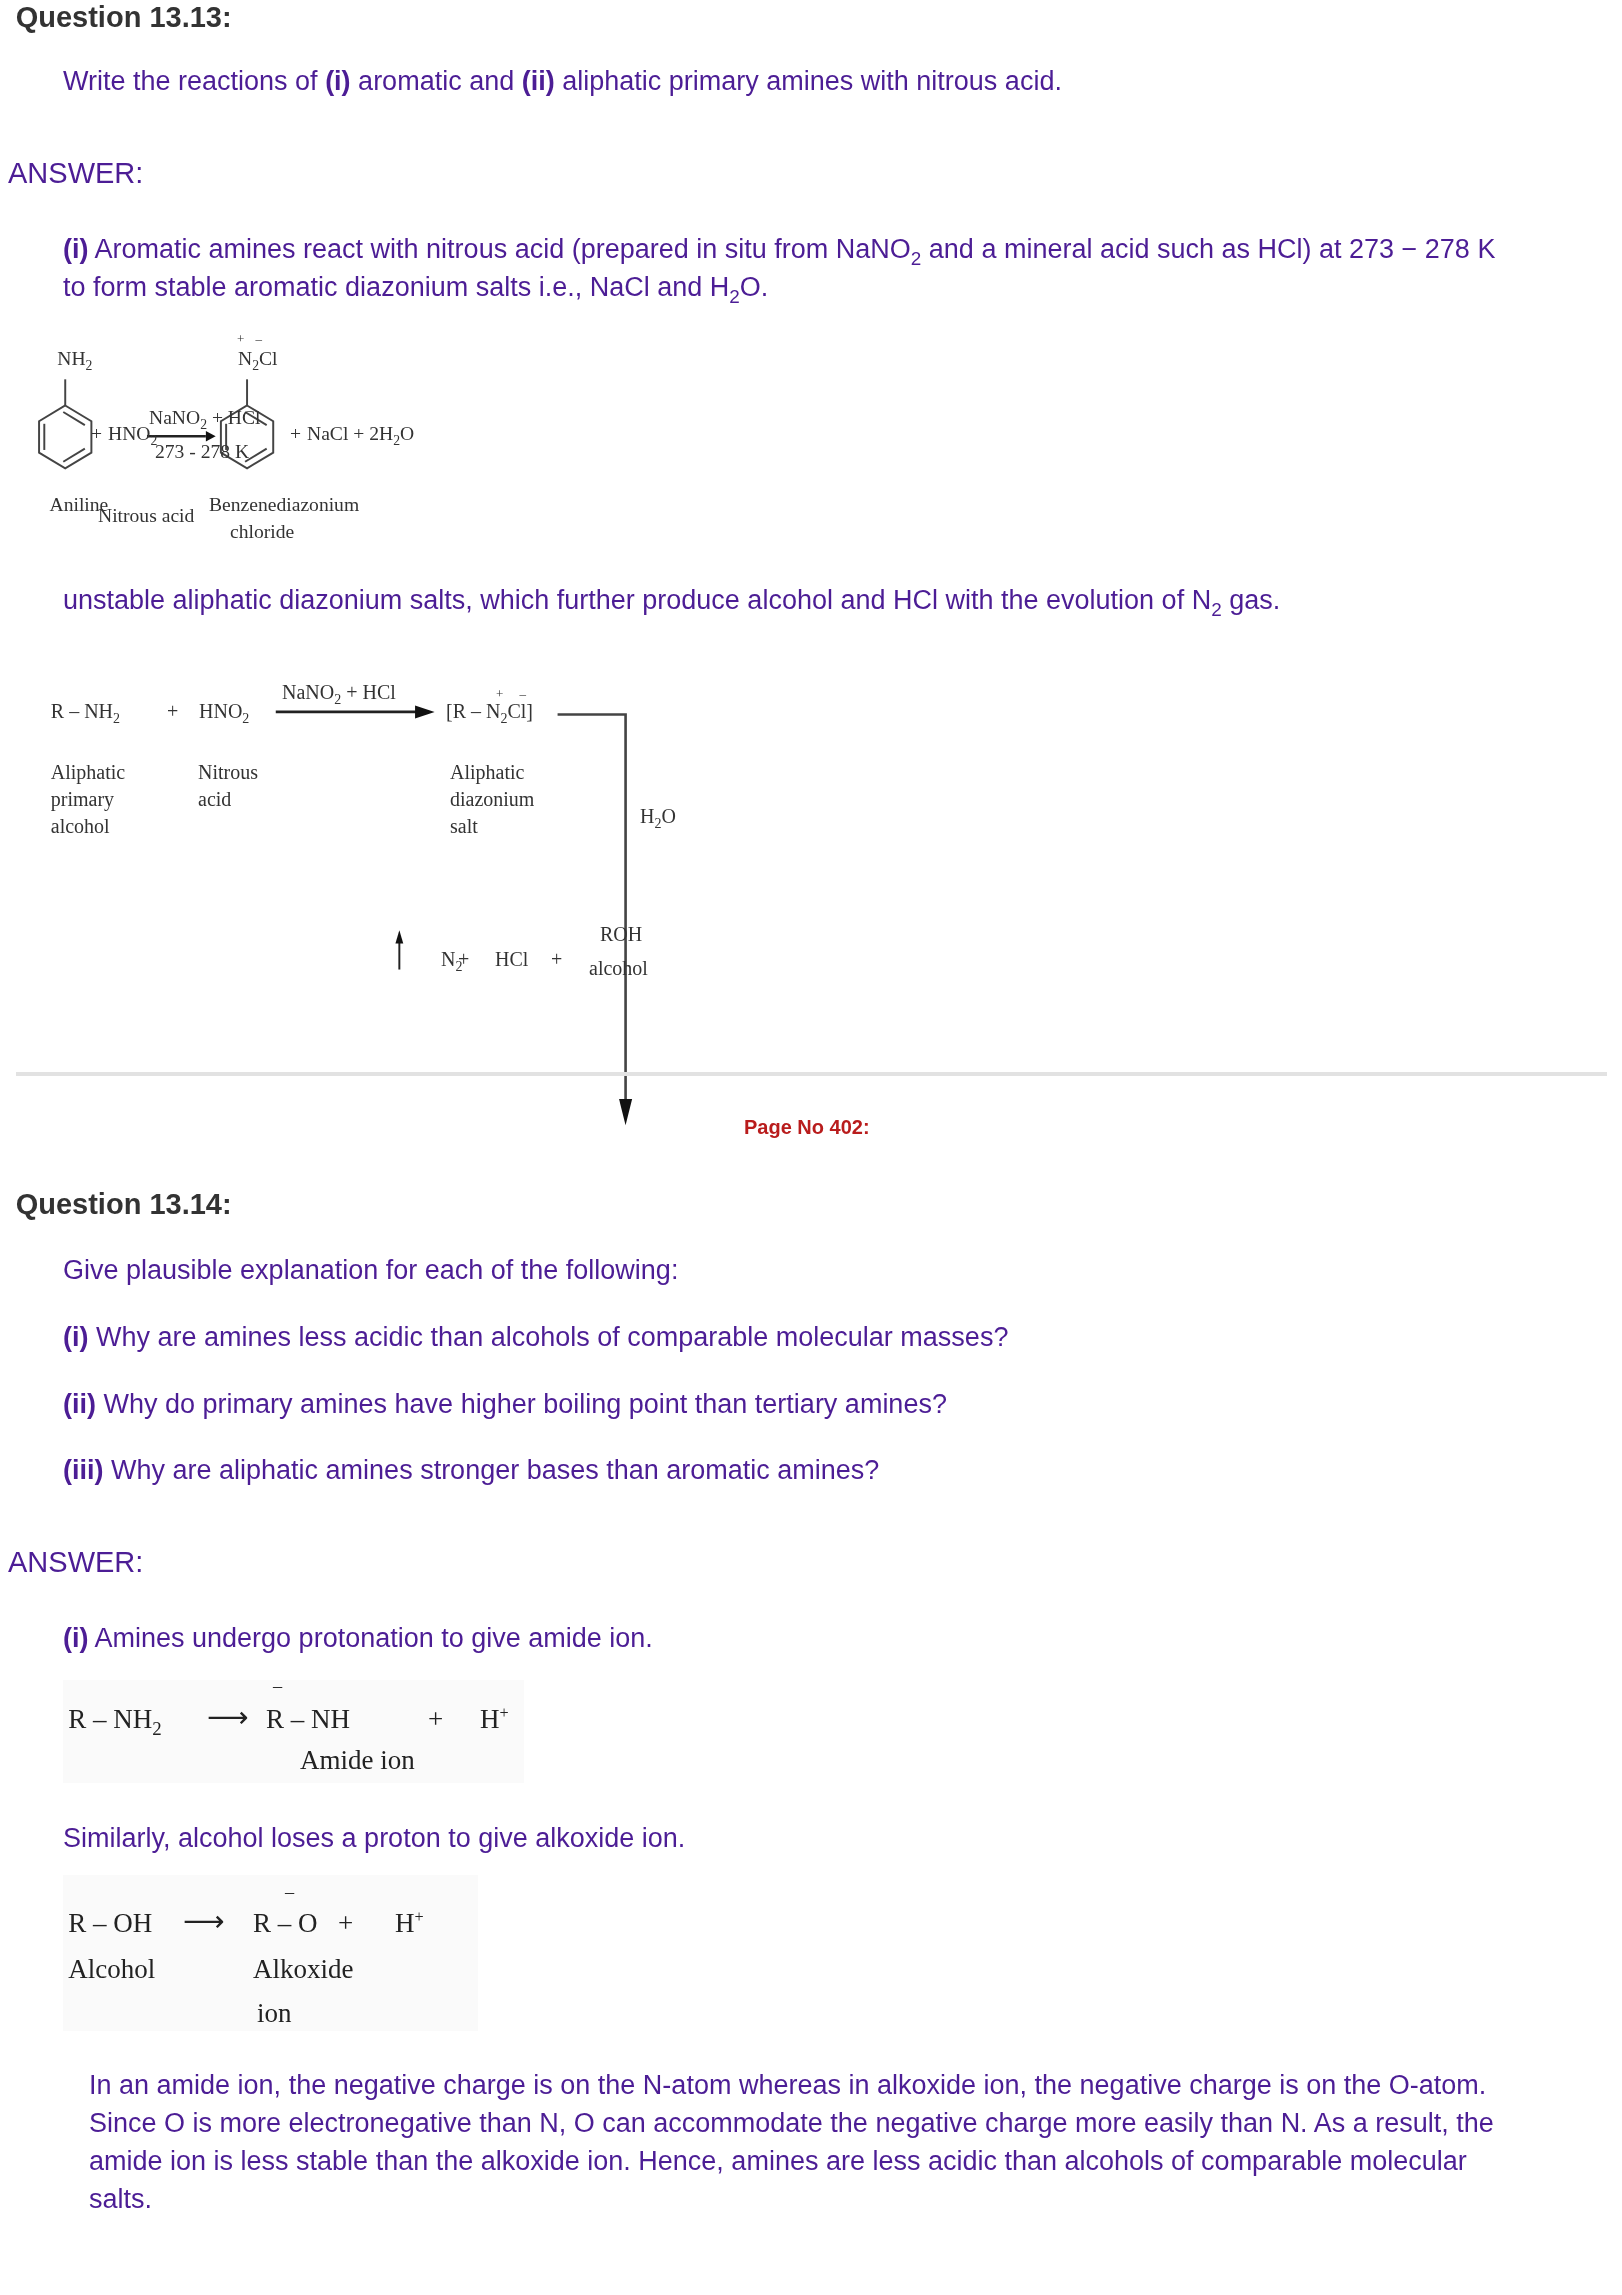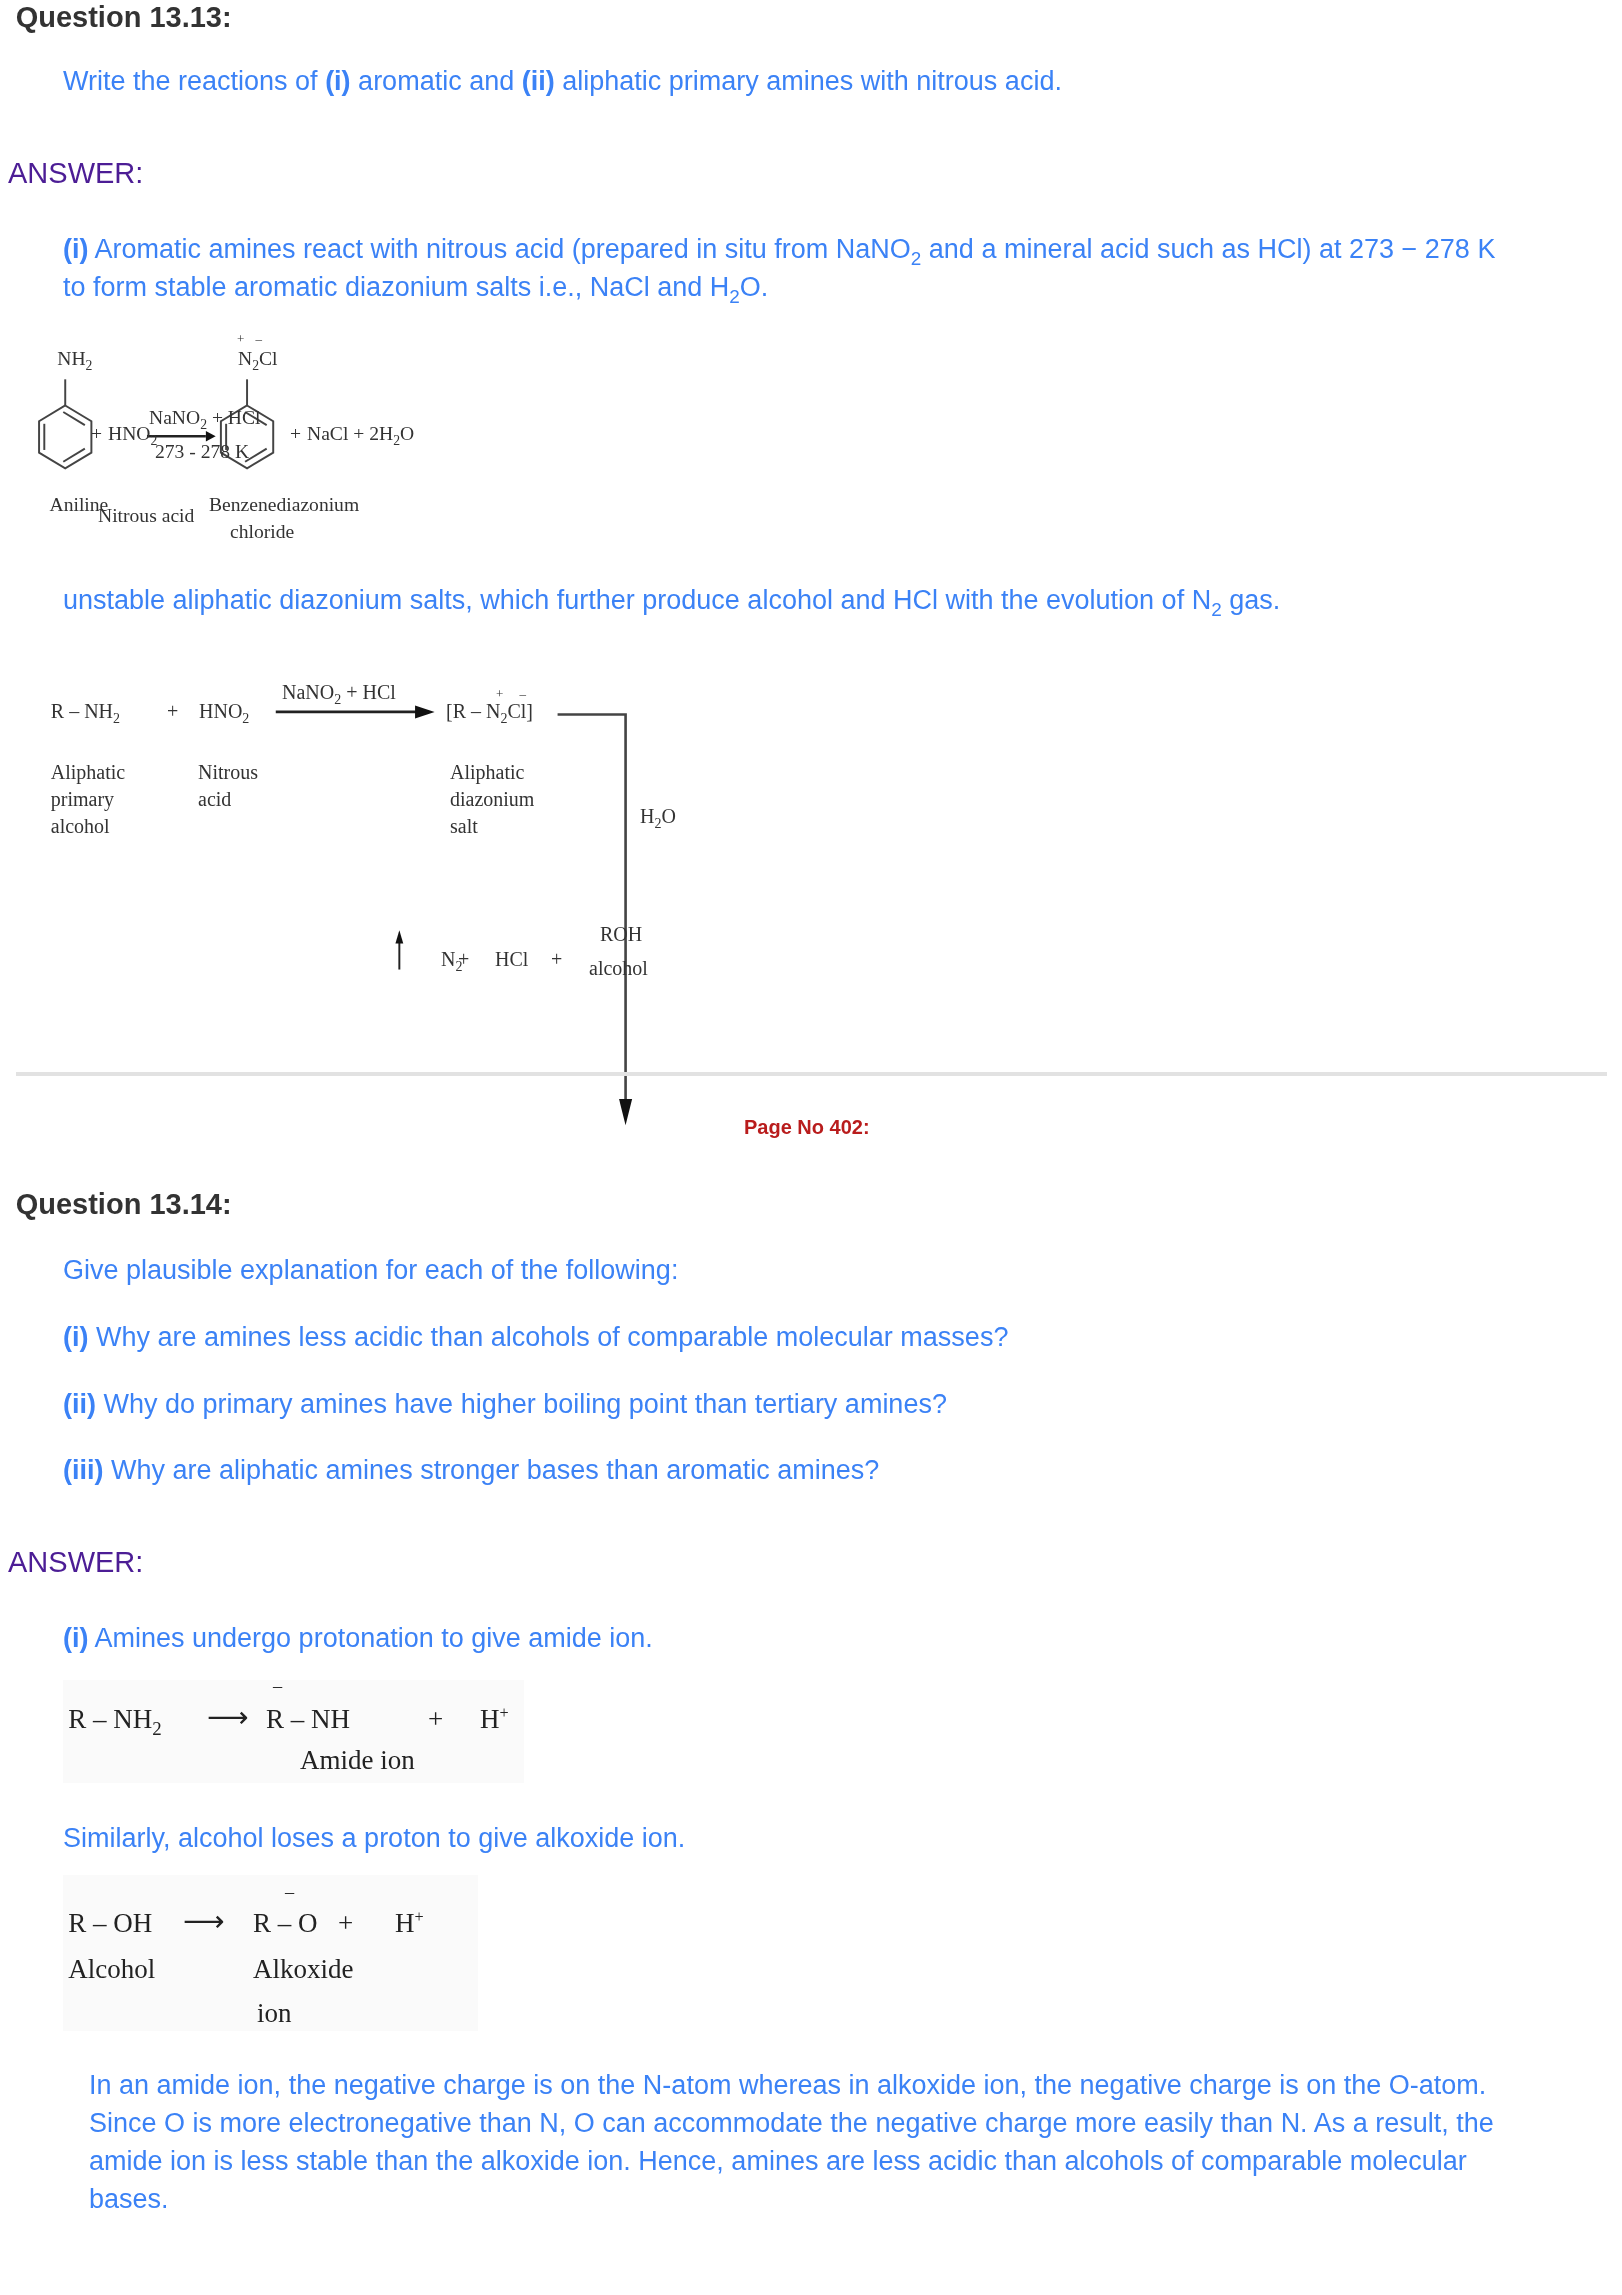--- a/index.html
+++ b/index.html
@@ -1,21 +1,21 @@
 <!DOCTYPE html>
 <html style="font-size:10.5px"><head>
 <meta charset="utf-8">
 <style>
   html, body { margin: 0; padding: 0; background: #ffffff; }
   body { width: 1622px; height: 2295px; position: relative; overflow: hidden;
          font-family: "Liberation Sans", sans-serif; color: #000; }
   .abs { position: absolute; }
   .qtitle { font-weight: bold; font-size: 29px; color: #333333; left: 15.7px; }
   .answer { font-weight: normal; font-size: 29px; color: #4c1d95; left: 8px; }
-  .para { left: 63px; font-size: 27px; line-height: 38px; color: #3b82f6; white-space: nowrap; }
+  .para { left: 63px; font-size: 27px; line-height: 38px; color: #4c1d95; white-space: nowrap; }
   .para b { font-weight: bold; }
   .para sub { font-size: 70%; vertical-align: -0.35em; line-height: 0; }
   .diag { position: absolute; }
   .diag svg { position: absolute; left: 0; top: 0; overflow: visible; }
   .lbl { position: absolute; font-family: "Liberation Serif", serif; color: #333; white-space: nowrap; }
   .lbl sub { font-size: 70%; vertical-align: -0.35em; line-height: 0; }
   .lbl sup { font-size: 60%; vertical-align: 0.6em; line-height: 0; }
   .hr { left: 15.7px; width: 1591px; height: 3.9px; background: #e2e2e2; top: 1166px; }
   .pageno { font-weight: bold; font-size: 20px; color: #b91c1c; left: 744px; top: 1114px; }
   .eqbox { position: absolute; background: #fafafa; }
@@ -156,15 +156,15 @@
   <div class="lbl" style="left:332px; top:33px; font-size:27px; color:#222;"><span>H</span><sup>+</sup></div>
   <div class="lbl" style="left:5.2px; top:79px; font-size:27px; color:#222;">Alcohol</div>
   <div class="lbl" style="left:190px; top:79px; font-size:27px; color:#222;">Alkoxide</div>
   <div class="lbl" style="left:194px; top:123px; font-size:27px; color:#222;">ion</div>
 </div>
 
 <div class="abs para" style="top:2066px;margin-left:26px;">
   <div>In an amide ion, the negative charge is on the N-atom whereas in alkoxide ion, the negative charge is on the O-atom.</div>
   <div>Since O is more electronegative than N, O can accommodate the negative charge more easily than N. As a result, the</div>
   <div>amide ion is less stable than the alkoxide ion. Hence, amines are less acidic than alcohols of comparable molecular</div>
-  <div>bases.</div>
+  <div>salts.</div>
 </div>
 
 
 </body></html>

